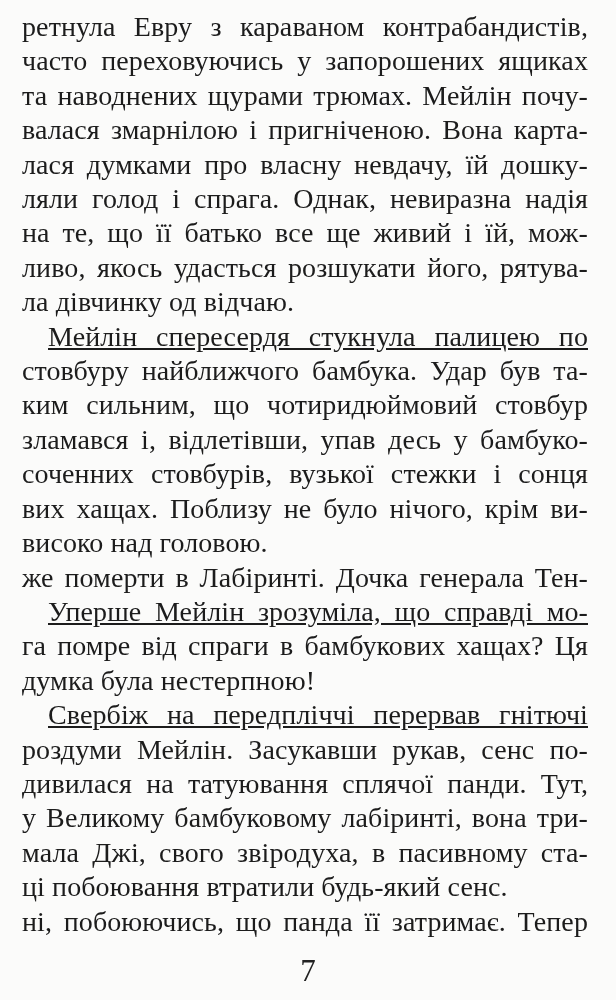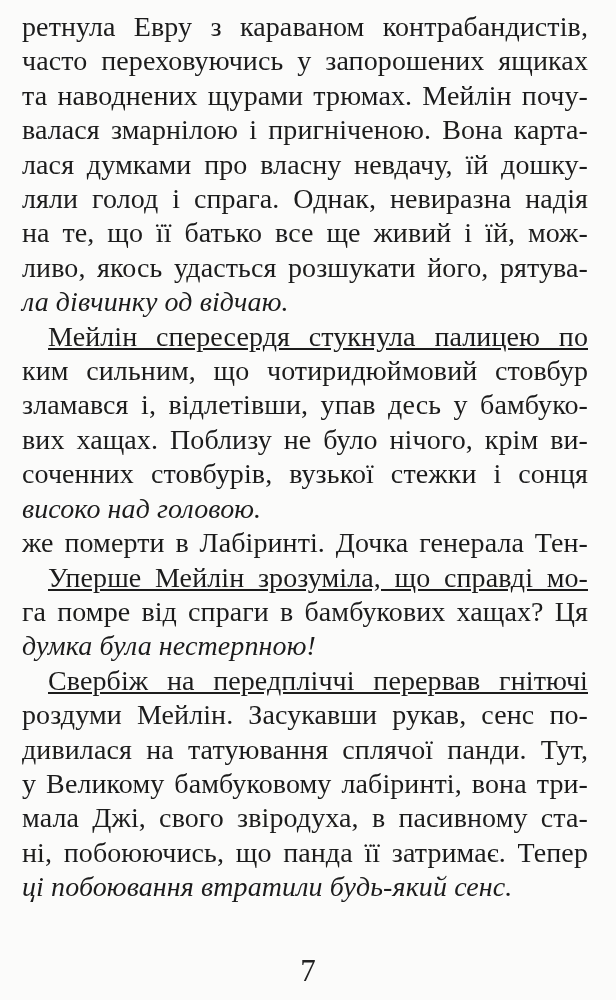--- a/index.html
+++ b/index.html
@@ -31,21 +31,20 @@
     text-align: justify;
     text-align-last: justify;
     letter-spacing: 0.1px;
   }
   .line.indent {
     text-indent: 26px;
     text-decoration: underline;
   }
   .line.para-end {
     text-align-last: left;
-    font-style: italic;
   }
   .page-number {
     position: absolute;
     top: 950px;
     left: 0;
     width: 616px;
     text-align: center;
     font-size: 31px;
     line-height: 42px;
     color: #222;
@@ -59,31 +58,32 @@
     <div class="line">ретнула Евру з караваном контрабандистів,</div>
     <div class="line">часто переховуючись у запорошених ящиках</div>
     <div class="line">та наводнених щурами трюмах. Мейлін почу-</div>
     <div class="line">валася змарнілою і пригніченою. Вона карта-</div>
     <div class="line">лася думками про власну невдачу, їй дошку-</div>
     <div class="line">ляли голод і спрага. Однак, невиразна надія</div>
     <div class="line">на те, що її батько все ще живий і їй, мож-</div>
     <div class="line">ливо, якось удасться розшукати його, рятува-</div>
     <div class="line para-end">ла дівчинку од відчаю.</div>
     <div class="line indent">Мейлін спересердя стукнула палицею по</div>
+    <div class="line">стовбуру найближчого бамбука. Удар був та-</div>
     <div class="line">ким сильним, що чотиридюймовий стовбур</div>
     <div class="line">зламався і, відлетівши, упав десь у бамбуко-</div>
+    <div class="line">соченних стовбурів, вузької стежки і сонця</div>
     <div class="line">вих хащах. Поблизу не було нічого, крім ви-</div>
-    <div class="line">соченних стовбурів, вузької стежки і сонця</div>
     <div class="line para-end">високо над головою.</div>
     <div class="line">же померти в Лабіринті. Дочка генерала Тен-</div>
     <div class="line indent">Уперше Мейлін зрозуміла, що справді мо-</div>
     <div class="line">га помре від спраги в бамбукових хащах? Ця</div>
     <div class="line para-end">думка була нестерпною!</div>
     <div class="line indent">Свербіж на передпліччі перервав гнітючі</div>
     <div class="line">роздуми Мейлін. Засукавши рукав, сенс по-</div>
     <div class="line">дивилася на татуювання сплячої панди. Тут,</div>
     <div class="line">у Великому бамбуковому лабіринті, вона три-</div>
     <div class="line">мала Джі, свого звіродуха, в пасивному ста-</div>
+    <div class="line para-end">ці побоювання втратили будь-який сенс.</div>
     <div class="line">ні, побоюючись, що панда її затримає. Тепер</div>
-    <div class="line para-end">ці побоювання втратили будь-який сенс.</div>
   </div>
   <div class="page-number">7</div>
 </div>
 
 </body></html>

